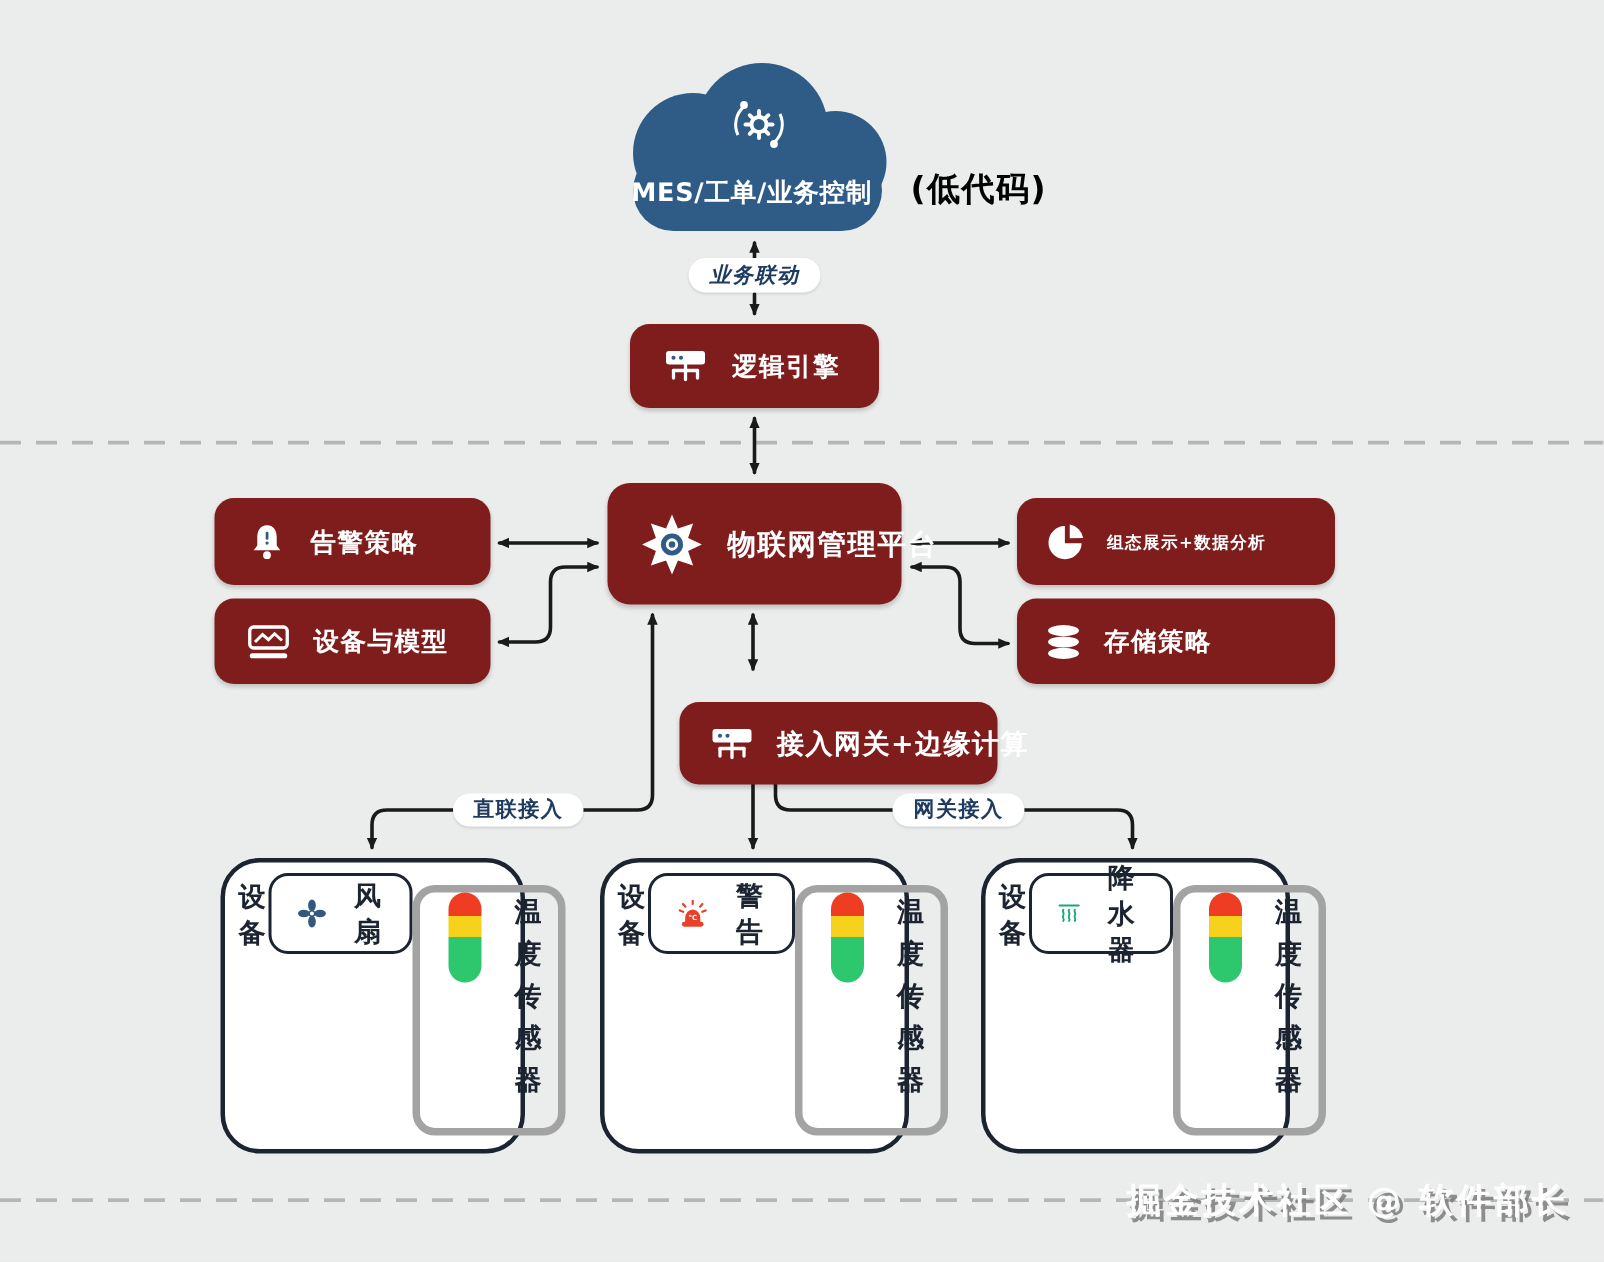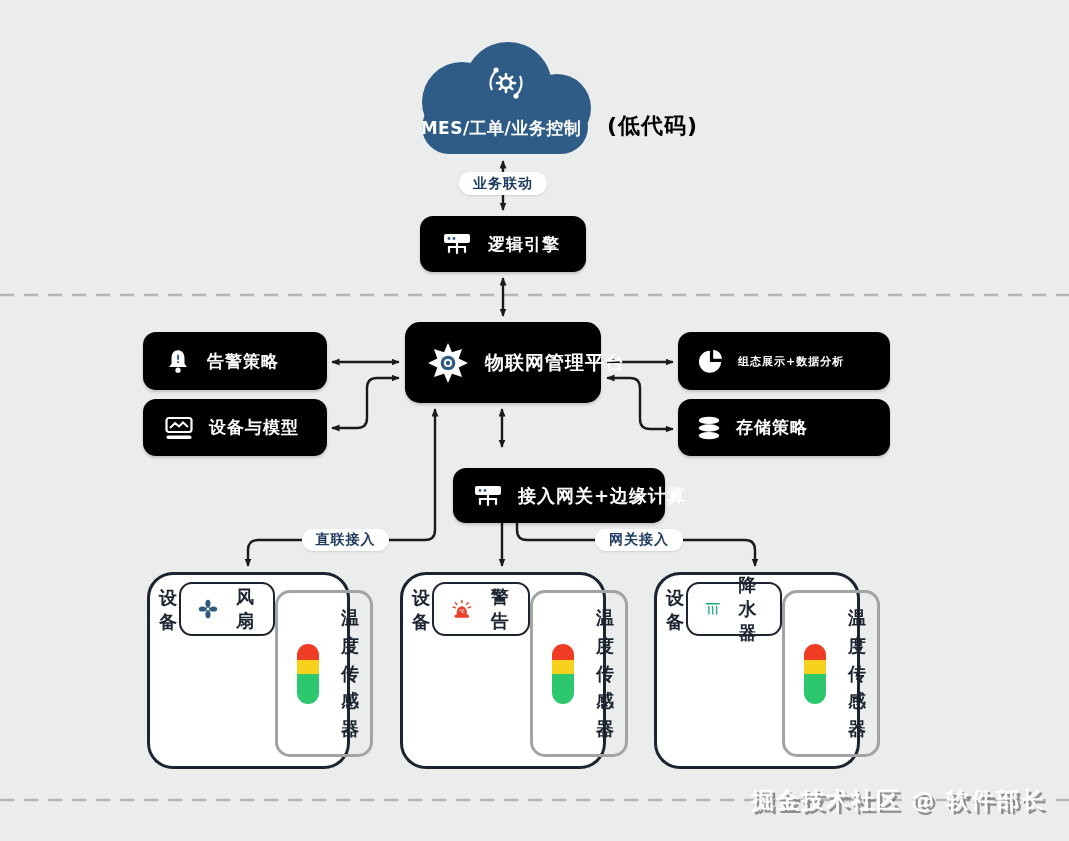--- a/index.html
+++ b/index.html
@@ -9,21 +9,21 @@
   }
   #canvas{
     position:relative;width:1069px;height:841px;
     background:#ebecec;overflow:hidden;
   }
   svg.layer{position:absolute;left:0;top:0;pointer-events:none;}
 
   
   .node{
     position:absolute;display:flex;align-items:center;
-    background:#000000;border-radius:13px;color:#fff;
+    background:#7f1d1d;border-radius:13px;color:#fff;
     box-shadow:0 2px 3px rgba(0,0,0,.18);
     padding:0 14px 0 22px;box-sizing:border-box;gap:16px;
   }
   .node .lbl{font-weight:bold;font-size:17px;letter-spacing:1px;white-space:nowrap;}
   .node svg{flex:0 0 auto;display:block;}
 
   
   .cloud-wrap{position:absolute;left:410px;top:40px;width:188px;height:116px;}
   .cloud-wrap .cloud-label{
     position:absolute;left:0;right:6px;bottom:16px;text-align:center;
@@ -51,22 +51,22 @@
   .card .card-title{
     text-align:center;font-size:18px;font-weight:bold;color:#1b2430;
     padding:4px 0 8px 0;letter-spacing:2px;
   }
   .module{
     border:2.5px solid #1b2430;border-radius:13px;height:54px;
     display:flex;align-items:center;gap:18px;padding:0 10px 0 17px;box-sizing:border-box;
   }
   .module .lbl{font-size:18px;font-weight:bold;color:#1b2430;letter-spacing:1px;}
   .sensor{
-    border:3px solid #a3a3a3;border-radius:15px;flex:1;margin-top:8px;
-    display:flex;align-items:center;gap:22px;padding:0 10px 0 19px;box-sizing:border-box;
+    border:5px solid #a3a3a3;border-radius:15px;flex:1;margin-top:8px;
+    display:flex;align-items:flex-start;gap:22px;padding:0 10px 0 19px;box-sizing:border-box;
   }
   .sensor .lbl{font-size:18px;font-weight:bold;color:#1b2430;line-height:1.55;letter-spacing:1px;}
   .traffic{
     width:22px;height:60px;border-radius:11px;flex:0 0 auto;
     background:linear-gradient(to bottom,#ee3d23 0%,#ee3d23 26%,#f6d21c 26%,#f6d21c 50%,#2dc76d 50%,#2dc76d 100%);
   }
 
   .watermark{
     position:absolute;left:751px;top:785px;font-size:23px;font-weight:bold;
     color:#fdfdfd;letter-spacing:2px;white-space:nowrap;
@@ -138,21 +138,21 @@
         <path d="M6,28 A16 16 0 0 1 10,9" stroke-width="2"></path>
         <path d="M34,14 A16 16 0 0 1 30,33" stroke-width="2"></path>
       </g>
       <circle cx="10" cy="8" r="2.6" fill="#fff"></circle>
       <circle cx="30" cy="34" r="2.6" fill="#fff"></circle>
     </svg>
     <div class="cloud-label">MES/工单/业务控制</div>
   </div>
   <div class="annotation">(低代码)</div>
 
-  <div class="pill" style="left:459px;top:172px;width:88px;height:23px;">业务联动</div>
+  <div class="pill" style="left:459px;top:172px;width:88px;height:23px;font-style:italic;">业务联动</div>
   <div class="pill" style="left:302px;top:529px;width:87px;height:22px;">直联接入</div>
   <div class="pill" style="left:595px;top:529px;width:88px;height:22px;">网关接入</div>
 
   <div class="node" style="left:420px;top:216px;width:166px;height:56px;">
     <svg width="30" height="26" viewBox="0 0 30 26">
       <rect x="2" y="3" width="26" height="9" rx="2" fill="#fff"></rect>
       <circle cx="7" cy="7.5" r="1.4" fill="#2e5c87"></circle>
       <circle cx="12" cy="7.5" r="1.4" fill="#2e5c87"></circle>
       <g stroke="#fff" stroke-width="2.2" fill="none" stroke-linecap="round">
         <path d="M15,12 V16"></path>

